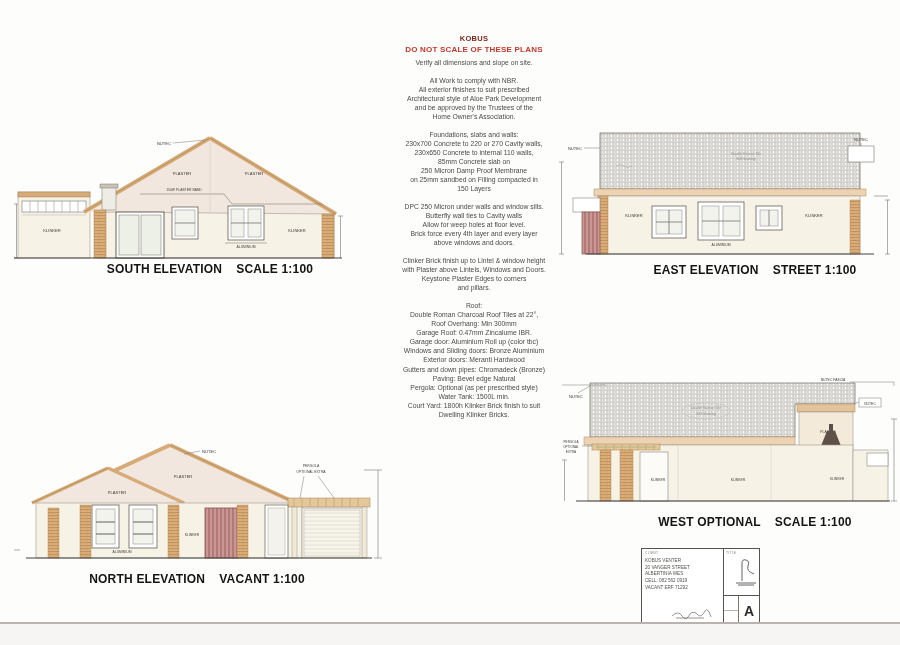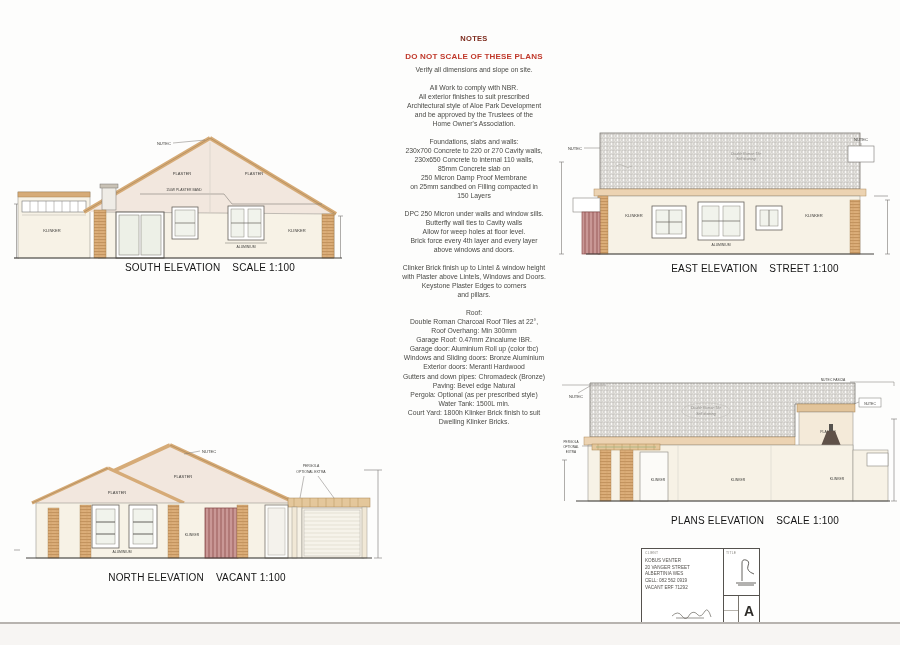--- a/index.html
+++ b/index.html
@@ -2,25 +2,25 @@
 <html><head>
 <meta charset="utf-8">
 <style>
   html,body{margin:0;padding:0;background:#ffffff;}
   .sheet{position:relative;width:900px;height:645px;background:#fdfdfc;overflow:hidden;
          font-family:"Liberation Sans",sans-serif;}
   
   .notes{position:absolute;left:368px;top:34px;width:212px;text-align:center;
          color:#4a4a46;font-size:6.8px;line-height:1.33;}
   .notes-title{font-weight:bold;color:#7c2a1c;font-size:7.5px;letter-spacing:.3px;}
-  .notes-warning{font-weight:bold;color:#c0392b;font-size:8px;margin-top:8px;letter-spacing:.2px;}
+  .notes-warning{font-weight:bold;color:#c0392b;font-size:8px;margin-top:1px;letter-spacing:.2px;}
   .intro{margin-top:2px;}
   .para{margin-top:9px;white-space:pre-line;}
   
-  .cap{position:absolute;transform:translateX(-50%);font-size:10px;font-weight:normal;
+  .cap{position:absolute;transform:translateX(-50%);font-size:12px;font-weight:bold;
        color:#141414;white-space:pre;letter-spacing:.2px;}
   .elev{position:absolute;}
   svg text{font-family:"Liberation Sans",sans-serif;fill:#3f3e3b;font-size:4.1px;}
   svg text.small{font-size:3.4px;}
   svg text.hand{font-size:3.5px;font-style:italic;fill:#8f8d89;}
   
   .tblock{position:absolute;left:641px;top:548px;width:117px;height:76px;background:#ffffff;
           border:1px solid #55524e;display:flex;font-size:4.6px;color:#55524e;}
   .tb-left{width:75px;border-right:1px solid #55524e;position:relative;padding:2px 3px;}
   .tb-head{font-size:3.4px;color:#8a8781;letter-spacing:.2px;}
@@ -60,21 +60,21 @@
         <path d="M1,0 V4" stroke="#9e605e" stroke-width="1.1"></path>
       </pattern>
       <pattern id="gdoor" width="4" height="4" patternUnits="userSpaceOnUse">
         <rect width="4" height="4" fill="#f6f3ea"></rect>
         <path d="M0,1 H4" stroke="#d8d3c6" stroke-width="0.6"></path>
       </pattern>
     </defs>
   </svg>
 
   <section class="notes">
-    <div class="notes-title">NOTES</div>
+    <div class="notes-title">KOBUS</div>
     <div class="notes-warning">DO NOT SCALE OF THESE PLANS</div>
     <div class="intro">Verify all dimensions and slope on site.</div>
     <div class="para">All Work to comply with NBR.
 All exterior finishes to suit prescribed
 Architectural style of Aloe Park Development
 and be approved by the Trustees of the
 Home Owner's Association.</div>
     <div class="para">Foundations, slabs and walls:
 230x700 Concrete to 220 or 270 Cavity walls,
 230x650 Concrete to internal 110 walls,
@@ -331,21 +331,21 @@
       <line x1="303" y1="28" x2="298" y2="30" stroke="#7a7772" stroke-width="0.5"></line>
       <text x="102" y="107" text-anchor="middle" class="small">KLINKER</text>
       <text x="182" y="107" text-anchor="middle" class="small">KLINKER</text>
       <text x="281" y="106" text-anchor="middle" class="small">KLINKER</text>
       <text x="15" y="69" text-anchor="middle" style="font-size:3.1px">PERGOLA</text>
       <text x="15" y="74" text-anchor="middle" style="font-size:3.1px">OPTIONAL</text>
       <text x="15" y="79" text-anchor="middle" style="font-size:3.1px">EXTRA</text>
       <line x1="26" y1="72" x2="36" y2="72" stroke="#7a7772" stroke-width="0.5"></line>
     </g>
   </svg>
-  <div class="cap" style="left:755px;top:515px">PLANS ELEVATION    SCALE 1:100</div>
+  <div class="cap" style="left:755px;top:515px">WEST OPTIONAL    SCALE 1:100</div>
 
   <div class="tblock">
     <div class="tb-left">
       <div class="tb-head">CLIENT</div>
       <div class="tb-lines">KOBUS VENTER
 20 VANGER STREET
 ALBERTINIA WES
 CELL: 082 562 0919
 VACANT ERF 71292</div>
       <svg class="sig" style="left:28px;top:56px" width="44" height="16" viewBox="0 0 44 16">

